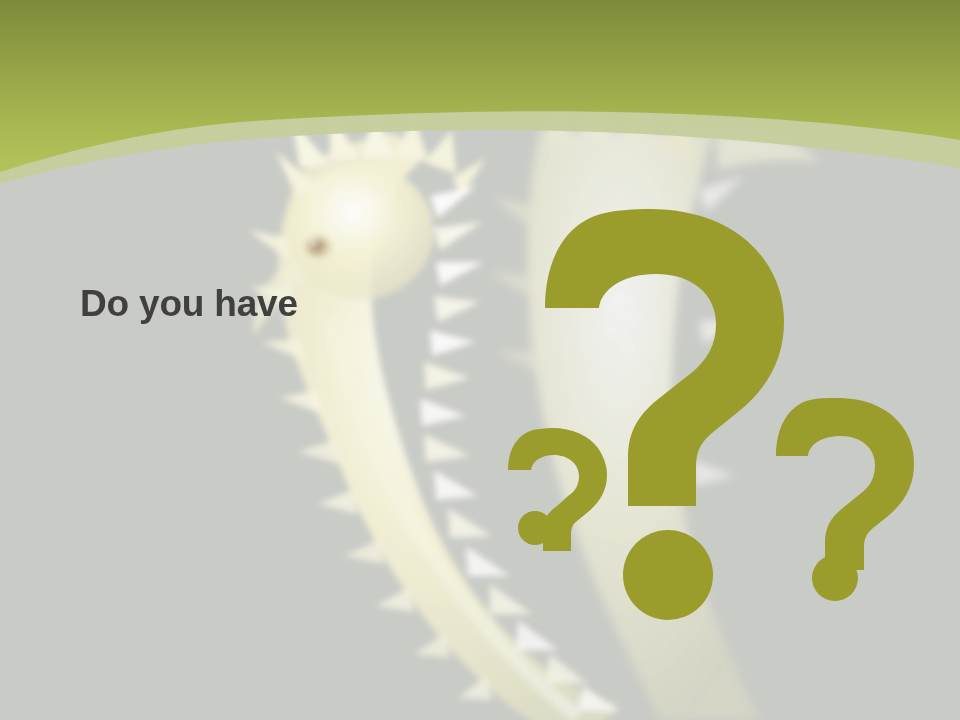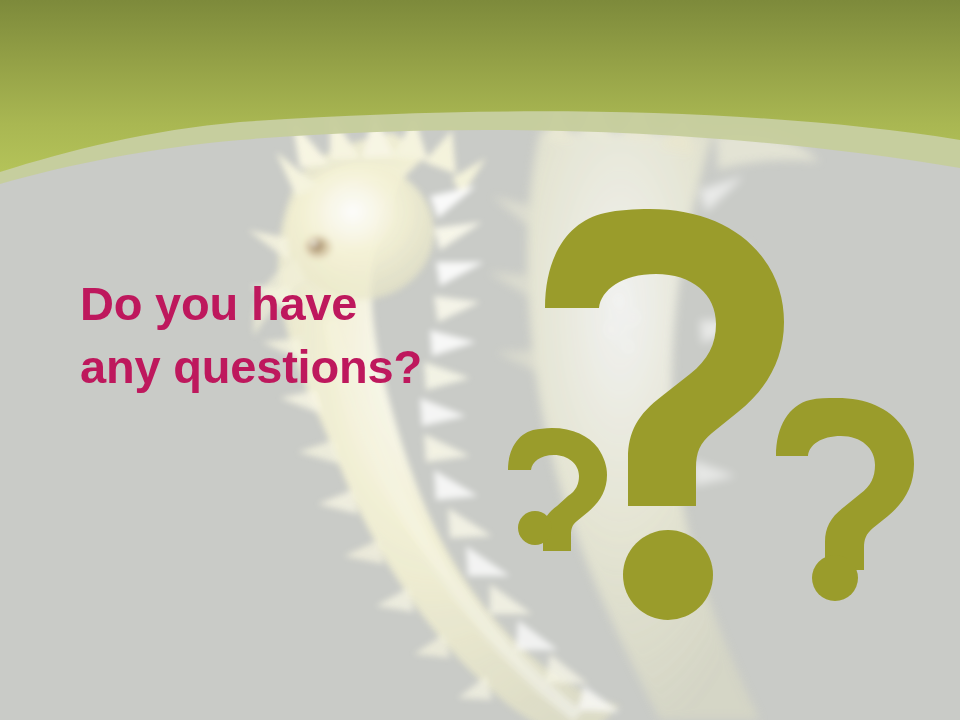--- a/index.html
+++ b/index.html
@@ -51,23 +51,23 @@
   
   .title-block {
     position: absolute;
     left: 80px;
     top: 272px;
     width: 520px;
   }
   .title-line {
     font-family: "Liberation Sans", sans-serif;
     font-weight: bold;
-    font-size: 47px;
+    font-size: 37px;
     line-height: 63px;
-    color: #be185d;
+    color: #404040;
     letter-spacing: -0.2px;
     white-space: nowrap;
   }
 </style>
 </head>
 <body>
 
 <div id="slide">
 
   <div class="bg-base"></div>
@@ -283,16 +283,15 @@
                C 150 148, 70 164, 0 184 Z" fill="#c6cd9c" opacity="0.95"></path>
 
       <path d="M0 0 L960 0 L960 140
                C 760 108, 500 104, 240 122
                C 150 130, 70 150, 0 172 Z" fill="url(#hdrGrad)"></path>
     </svg>
   </div>
 
   <div class="title-block">
     <div class="title-line">Do you have</div>
-    <div class="title-line">any questions?</div>
   </div>
 
 </div>
 
 </body></html>

